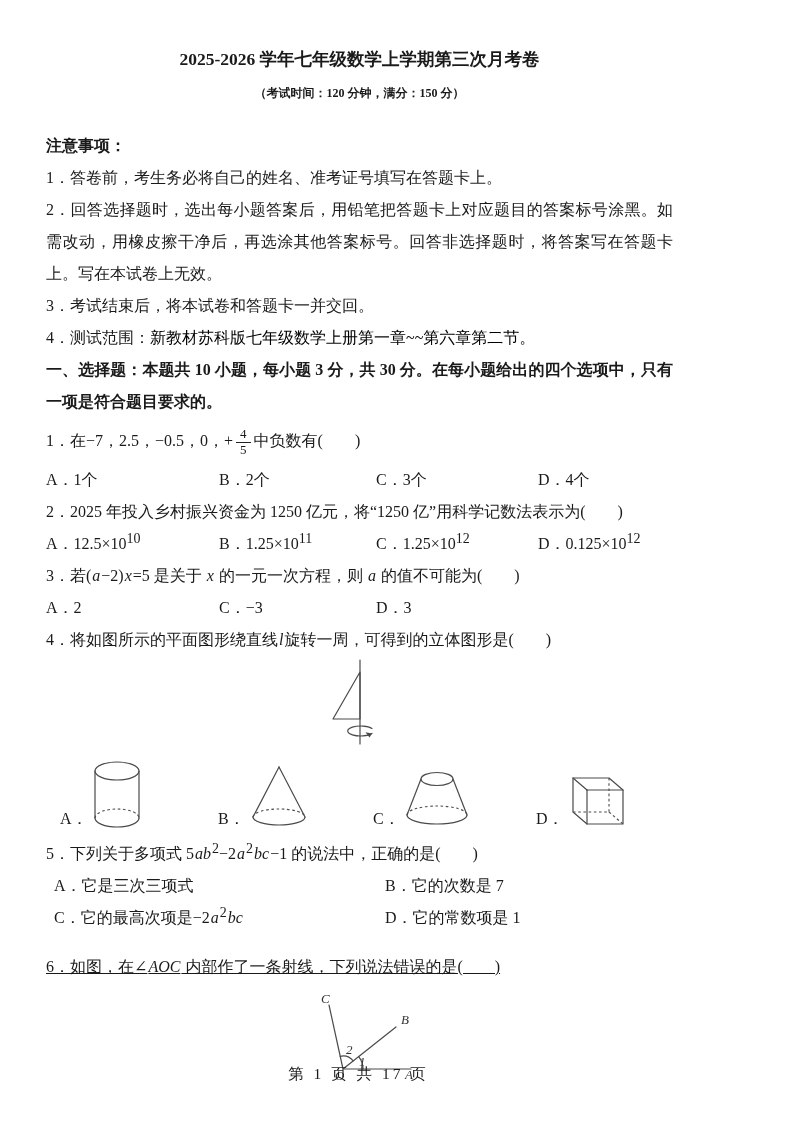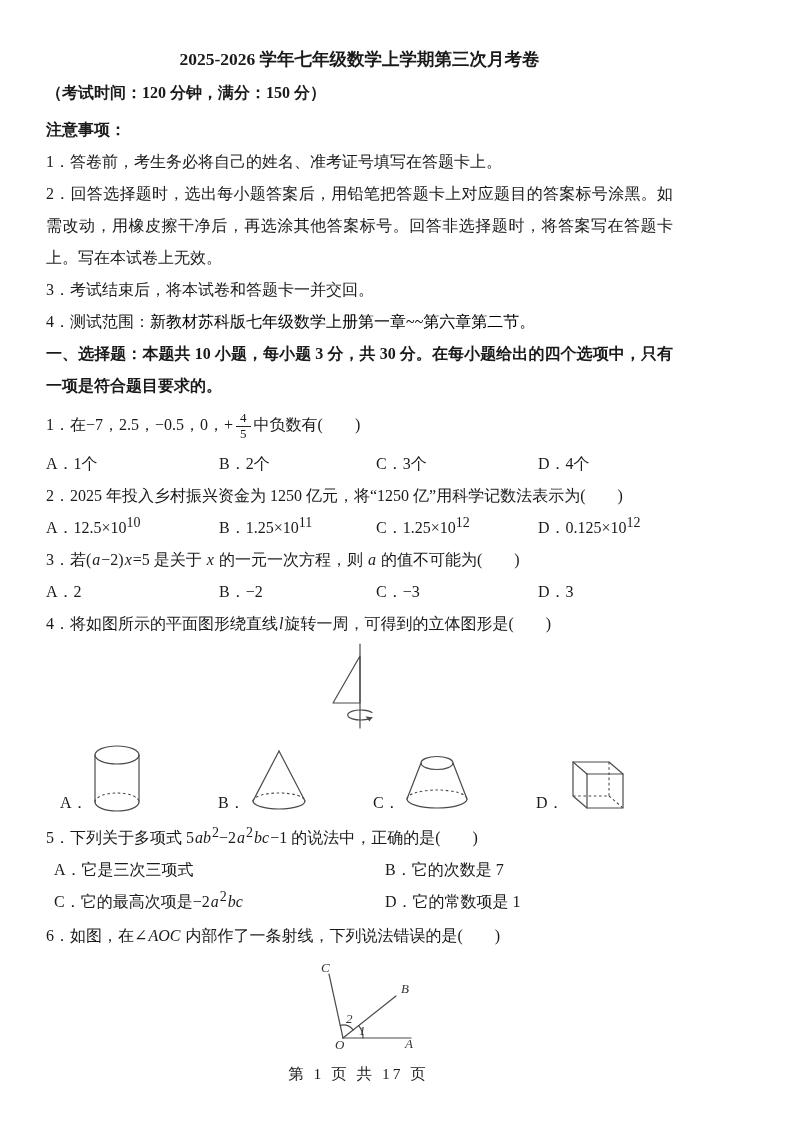--- a/index.html
+++ b/index.html
@@ -9,33 +9,33 @@
     font-size:16px;color:#1a1a1a;
     -webkit-font-smoothing:antialiased;
   }
   .sheet{
     position:relative;box-sizing:border-box;
     width:717px;height:1122px;
     padding:44px 44px 0 46px;overflow:hidden;
   }
   p{margin:0;line-height:32px;}
   .title{font-size:17.5px;font-weight:bold;text-align:center;line-height:30px;margin-bottom:4px;}
-  .subtitle{font-size:16px;font-weight:bold;text-align:left;line-height:30px;margin-bottom:6px;}
+  .subtitle{font-size:12px;font-weight:bold;text-align:center;line-height:30px;margin-bottom:22px;}
   .bold{font-weight:bold;}
   .justify{text-align:justify;text-justify:inter-ideograph;}
   .red{color:#000000;}
   i{font-style:italic;padding:0 1px;}
   sup{font-size:14px;line-height:0;vertical-align:super;}
   .frac{display:inline-block;text-align:center;vertical-align:middle;font-size:13px;line-height:1.15;margin:0 3px;}
   .frac .num{display:block;border-bottom:1px solid #222;padding:0 4px;}
   .frac .den{display:block;padding:0 4px;}
   .q-frac{line-height:46px;}
   .q4{margin-top:0;}
   .q5{margin-top:10px;}
-  .q6{margin-top:2px;}
+  .q6{margin-top:17px;text-decoration:underline;}
   .opts4{display:grid;grid-template-columns:173px 157px 162px 1fr;line-height:32px;}
   .opts2{display:grid;grid-template-columns:331px 1fr;line-height:32px;margin-left:8px;}
   .fig-center{text-align:center;margin-top:2px;height:92px;}
   .shapes-row{position:relative;height:72px;margin-top:6px;}
   .shape{position:absolute;bottom:0;display:flex;align-items:flex-end;gap:5px;}
   .shape .shape-label{line-height:18px;}
   .shape-a{left:14px;}
   .shape-b{left:172px;}
   .shape-c{left:327px;}
   .shape-d{left:490px;}
@@ -74,21 +74,20 @@
   <div class="opts4">
     <span><span>A．12.5×10</span><sup>10</sup></span>
     <span><span>B．1.25×10</span><sup>11</sup></span>
     <span><span>C．1.25×10</span><sup>12</sup></span>
     <span><span>D．0.125×10</span><sup>12</sup></span>
   </div>
 
   <p><span>3．若(</span><i>a</i><span>−2)</span><i>x</i><span>=5 是关于 </span><i>x</i><span> 的一元一次方程，则 </span><i>a</i><span> 的值不可能为(　　)</span></p>
   <div class="opts4">
     <span>A．2</span>
-    <span>B．−2</span>
     <span>C．−3</span>
     <span>D．3</span>
   </div>
 
   <p class="q4"><span>4．将如图所示的平面图形绕直线</span><i>l</i><span>旋转一周，可得到的立体图形是(　　)</span></p>
 
   <div class="fig-center">
     <svg width="80" height="92" viewBox="0 0 80 92" style="display:inline-block">
       <line class="stroke" x1="40" y1="2" x2="40" y2="86"></line>
       <polygon class="stroke" points="40,14 13,61 40,61"></polygon>

